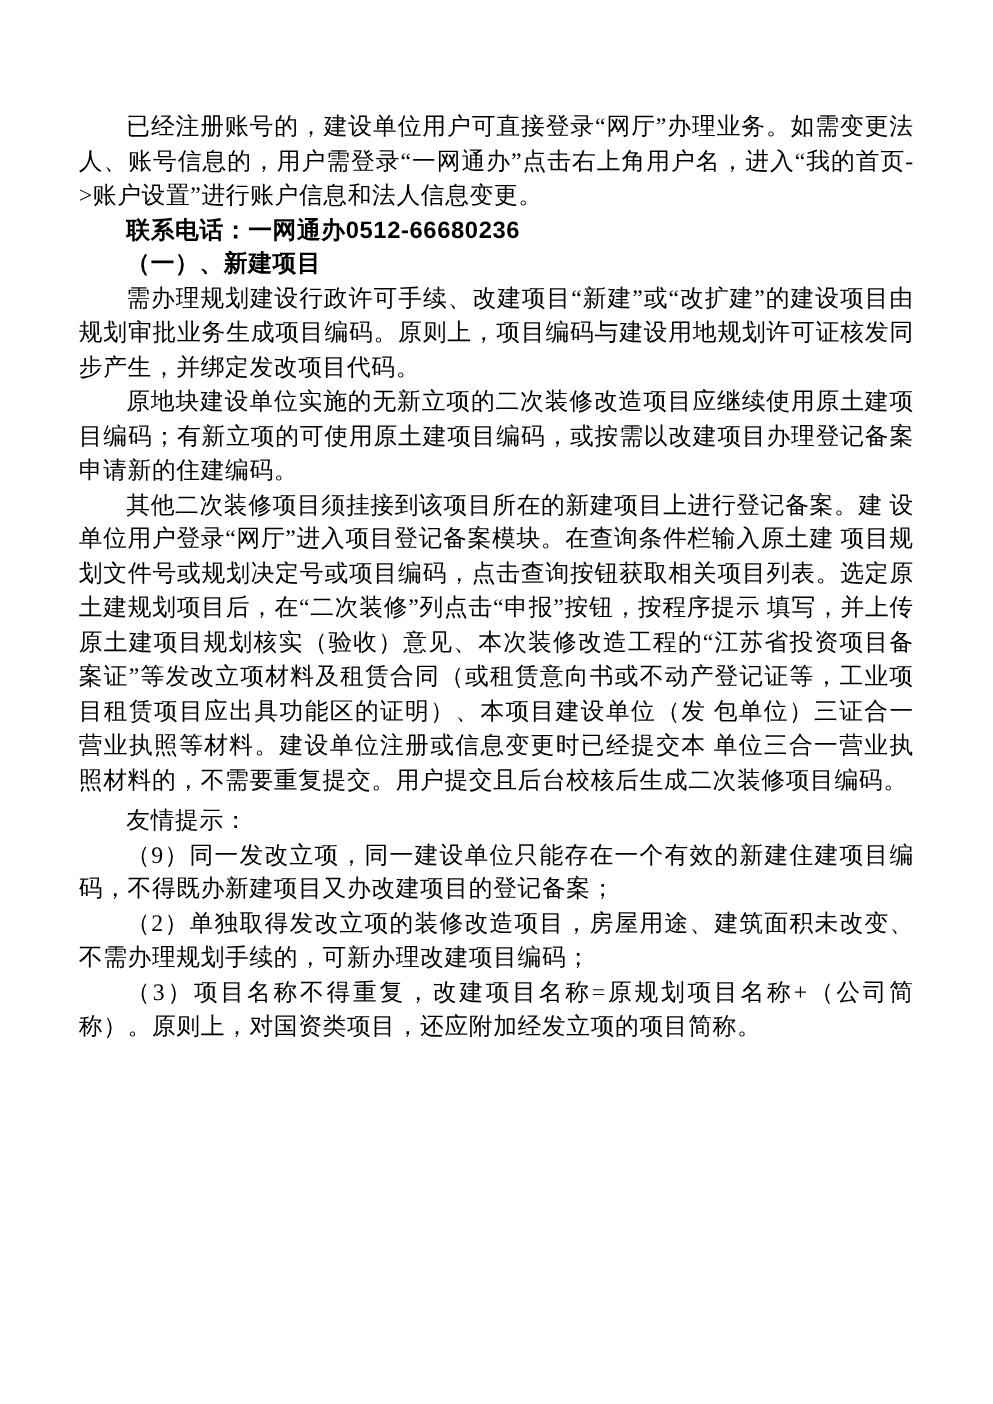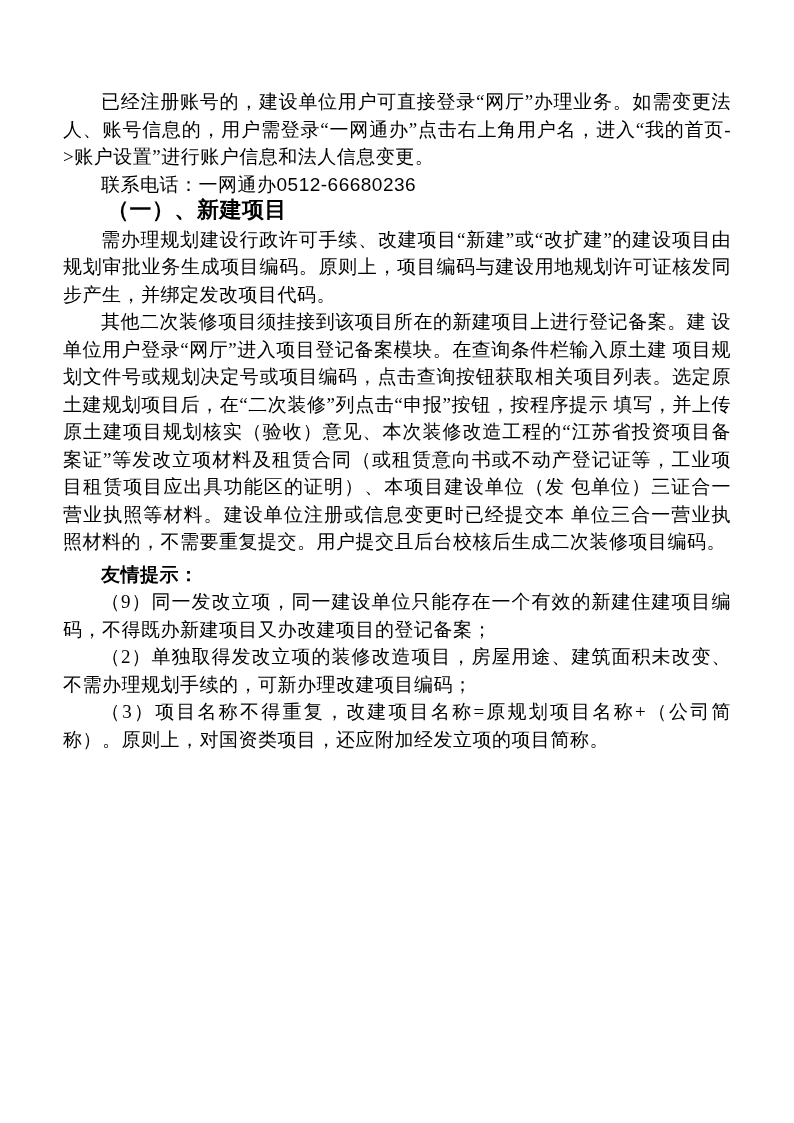--- a/index.html
+++ b/index.html
@@ -28,53 +28,53 @@
     font-size: 19px;
     line-height: 27.5px;
     text-align: justify;
     text-indent: 2em;
     letter-spacing: 0.5px;
   }
   .bold-line {
     margin: 0;
     font-size: 19px;
     line-height: 27.5px;
-    font-weight: 400;
+    font-weight: 700;
     font-family: "Liberation Sans", "DejaVu Sans", sans-serif;
     text-indent: 2em;
     letter-spacing: 0.5px;
   }
   .section-heading {
     margin: 0;
     margin-top: 36px;
     font-size: 19px;
     line-height: 27.5px;
     font-weight: 700;
     font-family: "Liberation Sans", "DejaVu Sans", sans-serif;
     text-indent: 0;
     letter-spacing: 0.5px;
   }
   .sub-heading {
     margin: 0;
-    font-size: 22px;
+    font-size: 19px;
     line-height: 27.5px;
     font-weight: 700;
-    font-family: Liberation Mono, monospace;
+    font-family: Liberation Sans, sans-serif;
     text-indent: 2em;
     letter-spacing: 0.5px;
   }
   .sub-heading.spaced-before {
     margin-top: 8px;
   }
   .tip-heading {
     margin: 0;
     margin-top: 5px;
     font-size: 19px;
     line-height: 27.5px;
-    font-weight: 700;
+    font-weight: 400;
     font-family: "Liberation Sans", "DejaVu Sans", sans-serif;
     text-indent: 2em;
     letter-spacing: 0.5px;
   }
   .page-number {
     position: absolute;
     left: 663px;
     top: 1022px;
     font-size: 15px;
     line-height: 18px;
@@ -92,20 +92,21 @@
 
     <p class="bold-line">联系电话：一网通办0512-66680236</p>
 
 
     <p class="sub-heading">（一）、新建项目</p>
 
     <p class="para">需办理规划建设行政许可手续、改建项目“新建”或“改扩建”的建设项目由规划审批业务生成项目编码。原则上，项目编码与建设用地规划许可证核发同步产生，并绑定发改项目代码。</p>
 
 
 
+    <p class="para">原地块建设单位实施的无新立项的二次装修改造项目应继续使用原土建项目编码；有新立项的可使用原土建项目编码，或按需以改建项目办理登记备案申请新的住建编码。</p>
 
     <p class="para">其他二次装修项目须挂接到该项目所在的新建项目上进行登记备案。建 设单位用户登录“网厅”进入项目登记备案模块。在查询条件栏输入原土建 项目规划文件号或规划决定号或项目编码，点击查询按钮获取相关项目列表。选定原土建规划项目后，在“二次装修”列点击“申报”按钮，按程序提示 填写，并上传原土建项目规划核实（验收）意见、本次装修改造工程的“江苏省投资项目备案证”等发改立项材料及租赁合同（或租赁意向书或不动产登记证等，工业项目租赁项目应出具功能区的证明）、本项目建设单位（发 包单位）三证合一营业执照等材料。建设单位注册或信息变更时已经提交本 单位三合一营业执照材料的，不需要重复提交。用户提交且后台校核后生成二次装修项目编码。</p>
 
     <p class="tip-heading">友情提示：</p>
 
     <p class="para">（9）同一发改立项，同一建设单位只能存在一个有效的新建住建项目编码，不得既办新建项目又办改建项目的登记备案；</p>
 
     <p class="para">（2）单独取得发改立项的装修改造项目，房屋用途、建筑面积未改变、不需办理规划手续的，可新办理改建项目编码；</p>
 
     <p class="para">（3）项目名称不得重复，改建项目名称=原规划项目名称+（公司简称）。原则上，对国资类项目，还应附加经发立项的项目简称。</p>

